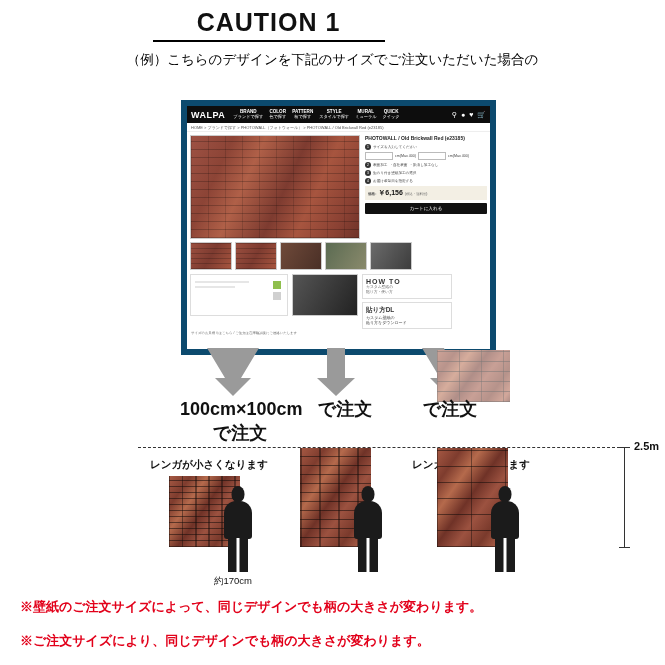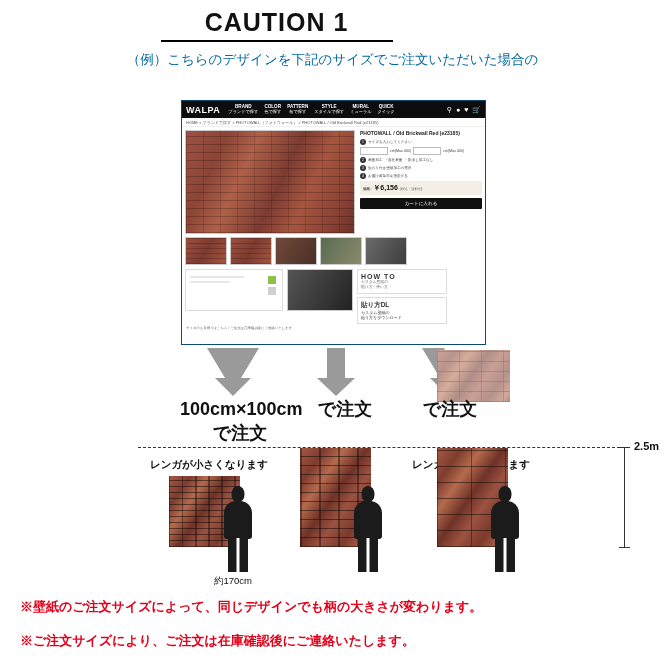--- a/index.html
+++ b/index.html
@@ -8,38 +8,38 @@
     background:#ffffff;
     font-family:"Liberation Sans", sans-serif;
     color:#111;
     overflow:hidden;
     position:relative;
   }
   .page{position:relative;width:665px;height:665px;}
 
   
   .title{
-    position:absolute;top:8px;left:8px;width:537px;
+    position:absolute;top:8px;left:0;width:537px;
     text-align:center;
     font-size:25px;font-weight:bold;letter-spacing:1px;
   }
   .title .rule{
     width:232px;height:2px;background:#000;margin:3px auto 0 auto;
   }
 
   
   .intro{
     position:absolute;top:50px;left:0;width:665px;text-align:center;
-    font-size:13.5px;line-height:1.55;color:#0369a1;
+    font-size:13.5px;line-height:1.55;color:#000000;
   }
 
   
   .shot{
     position:absolute;left:181px;top:100px;width:303px;height:243px;
-    background:#fff;border:1px solid #0c4a6e;overflow:hidden;
+    background:#fff;border:6px solid #0c4a6e;overflow:hidden;
   }
   .shot-header{
     height:17px;background:#0d0d0d;display:flex;align-items:center;
     padding:0 4px;box-sizing:border-box;
   }
   .logo{color:#fff;font-size:9px;font-weight:bold;letter-spacing:.5px;}
   .navlist{display:flex;margin-left:8px;gap:6px;flex:1;}
   .navitem{color:#fff;font-size:4.2px;line-height:1.15;text-align:center;}
   .navitem b{display:block;font-size:4.6px;font-weight:bold;}
   .hicons{display:flex;gap:4px;align-items:center;}
@@ -361,15 +361,15 @@
   </div>
 
   <div class="brick" style="left:437px;top:448px;width:71px;height:99px;--rowh:16px;--colw:34px;"></div>
   <div class="person" style="left:485px;top:486px;width:40px;height:86px;">
     <span class="head" style="top:0;width:13px;height:16px;"></span>
     <span class="body" style="top:15px;width:28px;height:38px;"></span>
     <span class="legs" style="top:52px;width:20px;height:34px;"></span>
   </div>
 
   <div class="note note1">※壁紙のご注文サイズによって、同じデザインでも柄の大きさが変わります。</div>
-  <div class="note note2">※ご注文サイズにより、ご注文は在庫確認後にご連絡いたします。</div>
+  <div class="note note2">※ご注文サイズにより、同じデザインでも柄の大きさが変わります。</div>
 
 </div>
 
 </body></html>

